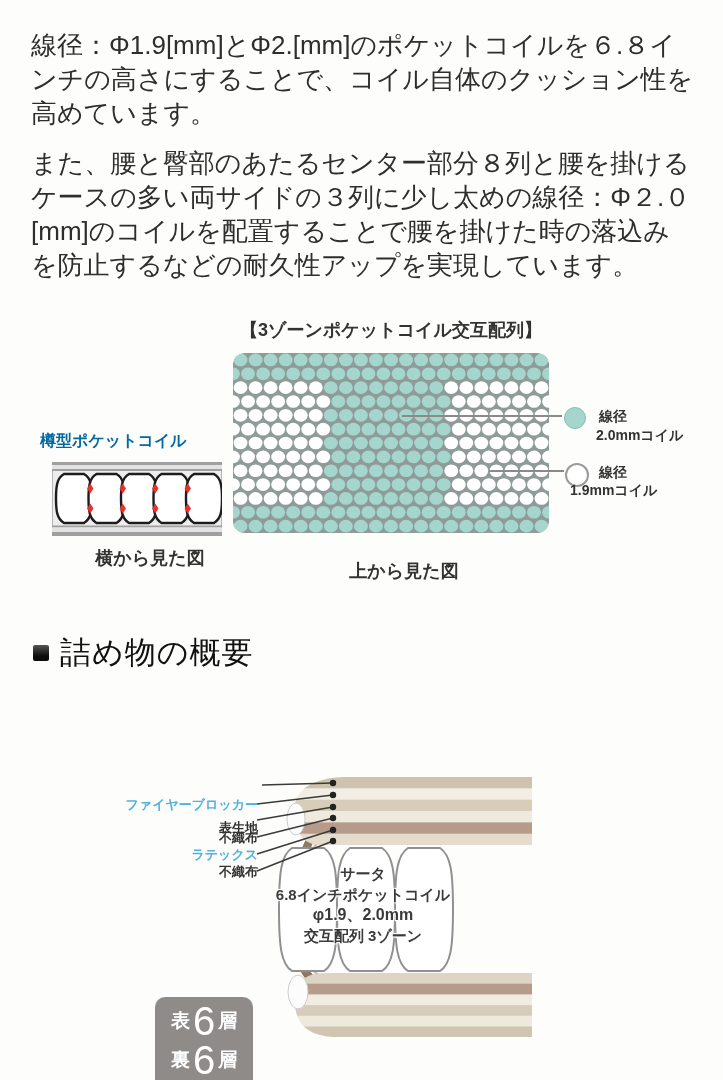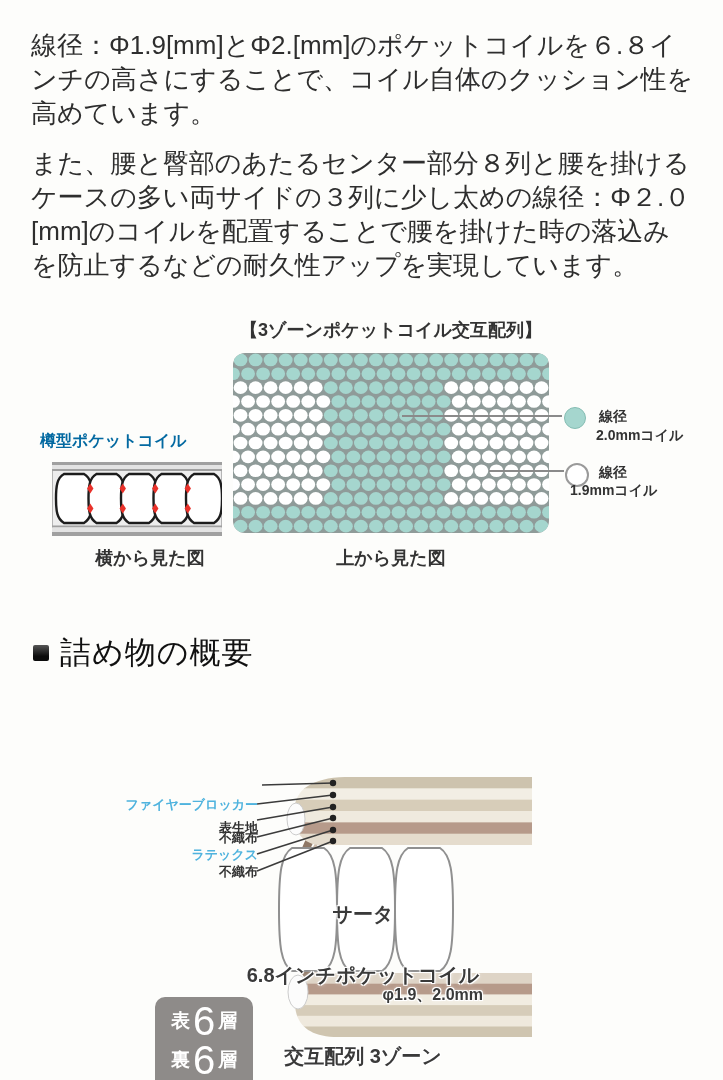--- a/index.html
+++ b/index.html
@@ -10,21 +10,21 @@
          word-break:break-all;color:#2e2e2e;}
   #intro p{margin:16px;}
   
   #diagram1{position:absolute;left:0;top:300px;width:723px;height:290px;}
   .d1-title{position:absolute;left:233px;top:18px;width:316px;text-align:center;
             font-size:18px;font-weight:bold;color:#333;}
   .d1-sidelabel{position:absolute;left:40px;top:131px;width:200px;text-align:left;
             font-size:16px;font-weight:bold;color:#0369a1;}
   .d1-caption{position:absolute;top:246px;text-align:center;font-size:18px;font-weight:bold;color:#333;}
   #sideCaption{left:52px;width:196px;}
-  #topCaption{left:233px;width:316px;}
+  #topCaption{left:246px;width:316px;margin-top:13px;}
   #sideView{position:absolute;left:52px;top:162px;}
   #gridSvg{position:absolute;left:233px;top:53px;}
   .legend-line{position:absolute;height:2px;background:var(--line-gray);}
   #legendLine1{left:402px;top:115px;width:160px;}
   #legendLine2{left:489px;top:170px;width:75px;}
   .legend-swatch{position:absolute;width:20px;height:20px;border-radius:50%;}
   .swatch-teal{background:var(--teal);border:1px solid #85bdb3;}
   .swatch-white{background:#ffffff;border:2px solid #9a9a9a;}
   .legend-text{position:absolute;font-size:14px;font-weight:600;color:#333;padding-left:10px;}
   
@@ -33,22 +33,22 @@
                   background:linear-gradient(#555 0%,#0c0c0c 70%);}
   .heading-text{font-size:31px;font-weight:normal;color:#111;letter-spacing:1px;}
   
   #diagram2{position:absolute;left:0;top:755px;width:723px;height:325px;overflow:hidden;}
   #layersSvg{position:absolute;left:0;top:0;}
   .layer-label{position:absolute;left:0;width:258px;text-align:right;
                font-size:13px;font-weight:bold;color:#333;line-height:15px;}
   #coilText{position:absolute;left:243px;top:109px;width:240px;text-align:center;
             font-weight:bold;color:#3a3a3a;line-height:20.5px;
             text-shadow:-1px -1px 0 #fff,1px -1px 0 #fff,-1px 1px 0 #fff,1px 1px 0 #fff,0 0 4px #fff;}
-  #coilText .ct-l1,#coilText .ct-l2,#coilText .ct-l4{font-size:20px;margin-top:40px;}
-  #coilText .ct-l3{font-size:16px;text-align:right;}
+  #coilText .ct-l1,#coilText .ct-l2,#coilText .ct-l4{font-size:15px;}
+  #coilText .ct-l3{font-size:16px;}
   #layerBadge{position:absolute;left:155px;top:242px;width:98px;height:95px;border-radius:10px;
               background:var(--badge-bg);color:#fff;padding-top:4px;box-sizing:border-box;}
   .badge-row{display:flex;align-items:center;justify-content:center;height:39px;}
   .badge-small{font-size:19px;font-weight:bold;}
   .badge-big{font-size:40px;font-weight:400;margin:0 3px;line-height:1;}
 </style>
 </head>
 <body>
 
 <div id="page">

